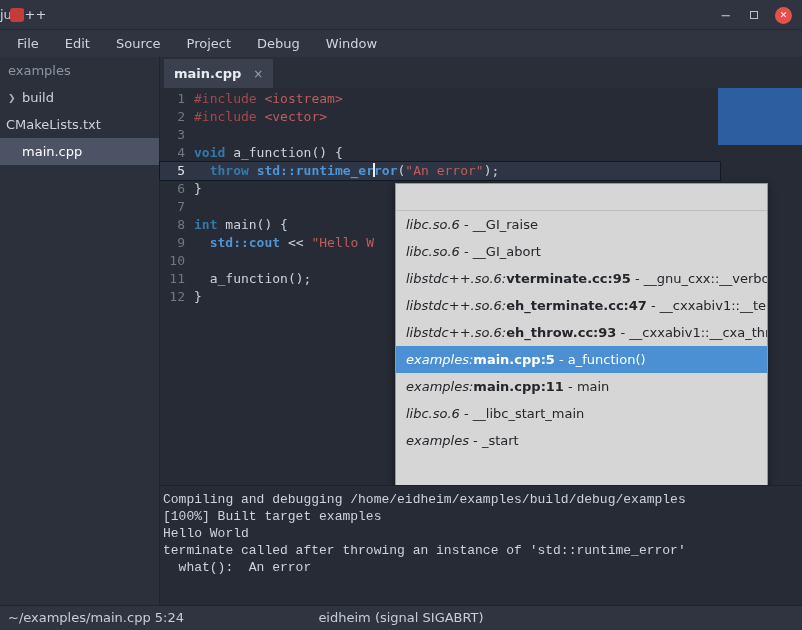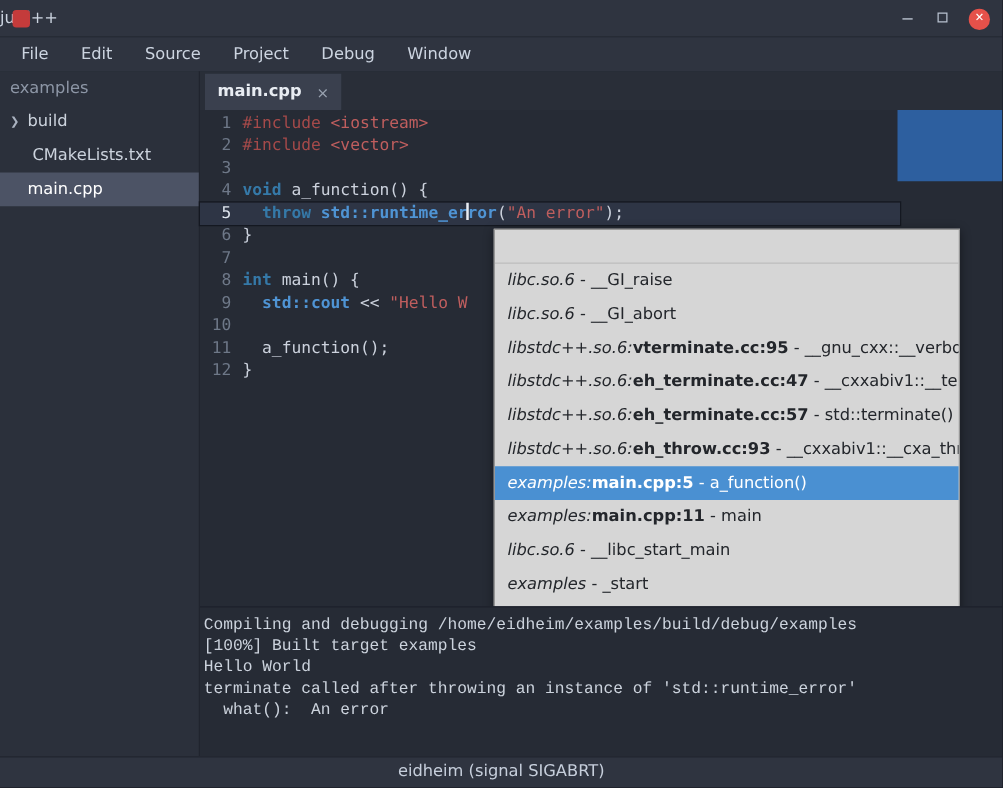--- a/index.html
+++ b/index.html
@@ -90,21 +90,21 @@
     </div>
 
   <div class="sidebar">
     <div class="side-header">examples</div>
     <div>
         <div class="side-row">
           <span class="side-arrow">❯</span>
           <span class="side-label">build</span>
         </div>
         <div class="side-row">
-          <span class="side-label" style="margin-left: 26px;">CMakeLists.txt</span>
+          <span class="side-label" style="margin-left: 6px;">CMakeLists.txt</span>
         </div>
         <div class="side-row sel">
           <span class="side-label" style="margin-left: 22px;">main.cpp</span>
         </div>
       </div>
   </div>
 
   <div class="tabbar">
       <div class="tab active">
         <span class="tab-label">main.cpp</span>
@@ -129,34 +129,34 @@
 
   <div class="overlay-box"></div>
 
   <div class="stack-popup">
     <div class="popup-blank"></div>
     <div>
         <div class="popup-item"><span class="lib">libc.so.6</span><span class="rest"> - __GI_raise</span></div>
         <div class="popup-item"><span class="lib">libc.so.6</span><span class="rest"> - __GI_abort</span></div>
         <div class="popup-item"><span class="lib">libstdc++.so.6:</span><span class="loc">vterminate.cc:95</span><span class="rest"> - __gnu_cxx::__verbos</span></div>
         <div class="popup-item"><span class="lib">libstdc++.so.6:</span><span class="loc">eh_terminate.cc:47</span><span class="rest"> - __cxxabiv1::__term</span></div>
-        <div class="popup-item"><span class="lib">libstdc++.so.6:</span><span class="loc">eh_terminate.cc:57</span><span class="rest"> - std::terminate()</span></div>
         <div class="popup-item"><span class="lib">libstdc++.so.6:</span><span class="loc">eh_throw.cc:93</span><span class="rest"> - __cxxabiv1::__cxa_thro</span></div>
         <div class="popup-item sel"><span class="lib">examples:</span><span class="loc">main.cpp:5</span><span class="rest"> - a_function()</span></div>
         <div class="popup-item"><span class="lib">examples:</span><span class="loc">main.cpp:11</span><span class="rest"> - main</span></div>
         <div class="popup-item"><span class="lib">libc.so.6</span><span class="rest"> - __libc_start_main</span></div>
         <div class="popup-item"><span class="lib">examples</span><span class="rest"> - _start</span></div>
       </div>
   </div>
 
   <div class="output">
       <div class="out-line">Compiling and debugging /home/eidheim/examples/build/debug/examples</div>
       <div class="out-line">[100%] Built target examples</div>
       <div class="out-line">Hello World</div>
       <div class="out-line">terminate called after throwing an instance of 'std::runtime_error'</div>
       <div class="out-line">  what():  An error</div>
     </div>
 
   <div class="statusbar">
     <div class="status-center">eidheim (signal SIGABRT)</div>
+    <div class="status-left">~/examples/main.cpp 5:24</div>
   </div>
 
 </div>
 
 </body></html>

